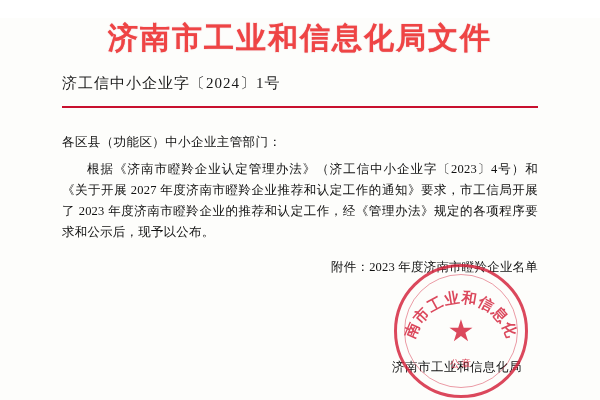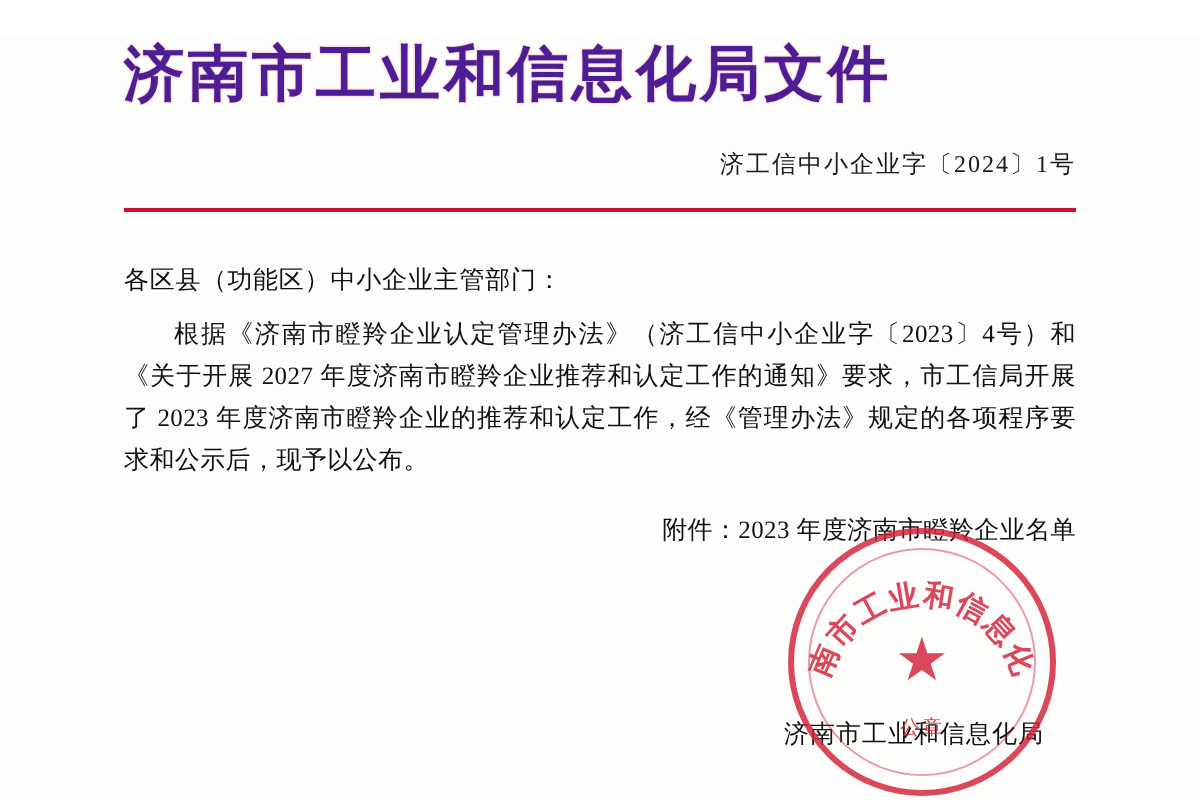--- a/index.html
+++ b/index.html
@@ -16,33 +16,34 @@
   .page {
     position: relative;
     width: 600px;
     height: 400px;
     background: #fdfdfb;
     box-sizing: border-box;
     padding: 0 62px;
   }
   .doc-title {
     margin-top: 18px;
-    color: #4c1d95;
+    text-align: center;
+    color: #ef4444;
     font-size: 30px;
     font-weight: bold;
     letter-spacing: 2px;
     line-height: 40px;
     font-family: "Liberation Serif", "DejaVu Serif", serif;
     text-shadow: 0 0 1px rgba(200,16,46,0.5);
     white-space: nowrap;
   }
   .doc-number {
     margin-top: 16px;
-    text-align: right;
-    font-size: 12px;
+    text-align: left;
+    font-size: 15px;
     color: #1a1a1a;
     letter-spacing: 1px;
   }
   .red-rule {
     margin-top: 13px;
     height: 2px;
     background: #c8102e;
     width: 100%;
   }
   .subject {

